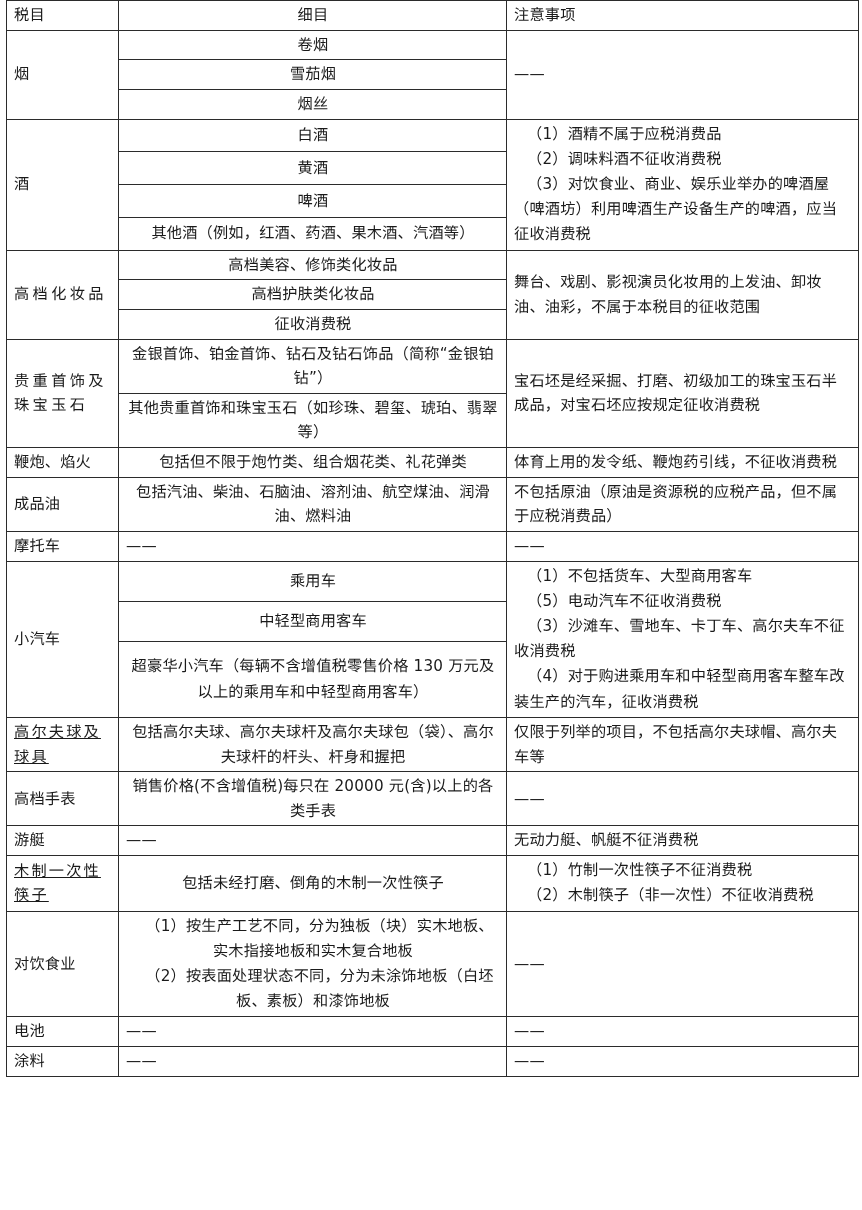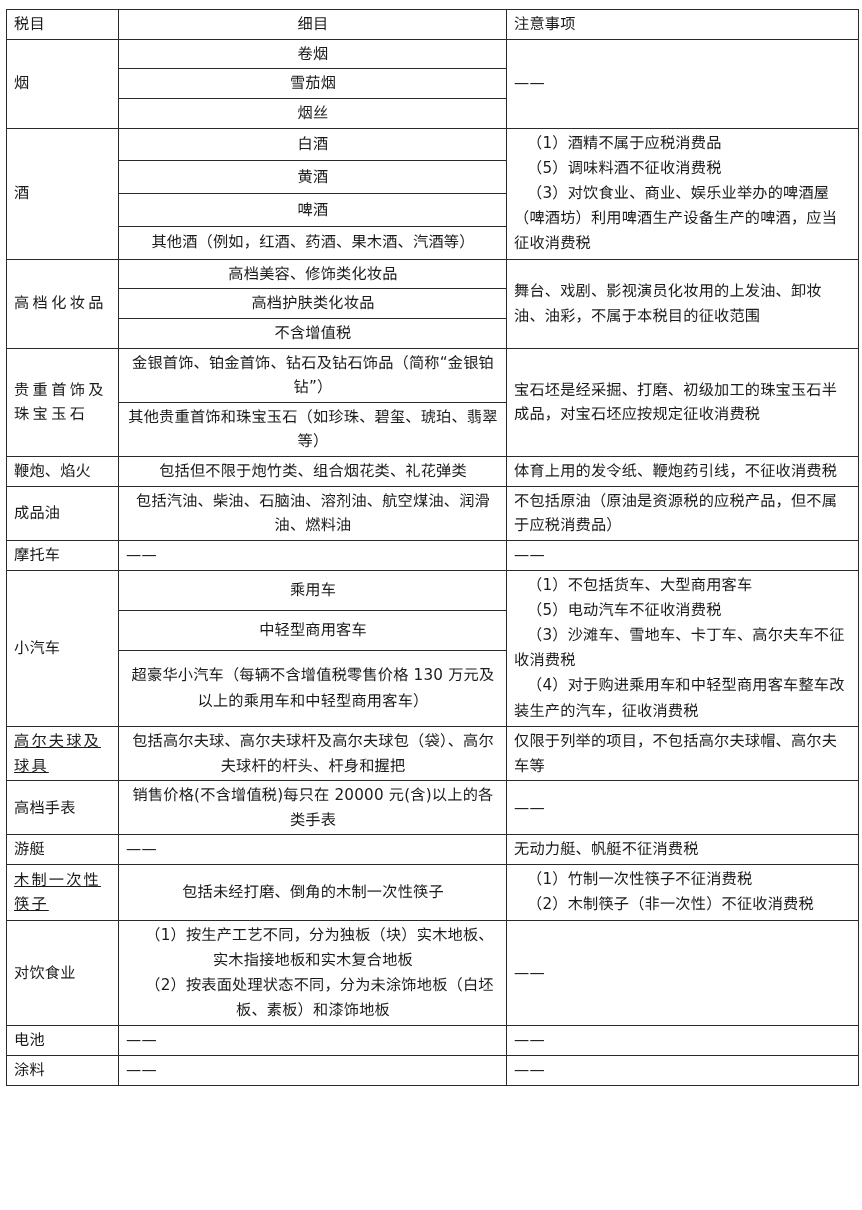--- a/index.html
+++ b/index.html
@@ -9,21 +9,21 @@
     background: #ffffff;
   }
   body {
     font-family: "DejaVu Sans", "Liberation Sans", sans-serif;
     color: #1a1a1a;
   }
   #page {
     width: 862px;
     height: 1210px;
     box-sizing: border-box;
-    padding: 9px 2px 2px 6px;
+    padding: 0 2px 2px 6px;
     background: #ffffff;
     overflow: hidden;
   }
   table.tax-table {
     width: 852px;
     border-collapse: collapse;
     table-layout: fixed;
     font-size: 15.2px;
     line-height: 1.62;
   }
@@ -98,21 +98,21 @@
       </tr>
       <tr>
         <td class="sub">烟丝</td>
       </tr>
 
       <tr>
         <td class="cat" rowspan="4">酒</td>
         <td class="sub">白酒</td>
         <td class="note tall" rowspan="4">
           <span class="ind">（1）酒精不属于应税消费品</span>
-          <span class="ind">（5）调味料酒不征收消费税</span>
+          <span class="ind">（2）调味料酒不征收消费税</span>
           <span class="ind">（3）对饮食业、商业、娱乐业举办的啤酒屋（啤酒坊）利用啤酒生产设备生产的啤酒，应当征收消费税</span>
         </td>
       </tr>
       <tr>
         <td class="sub">黄酒</td>
       </tr>
       <tr>
         <td class="sub">啤酒</td>
       </tr>
       <tr>
@@ -121,21 +121,21 @@
 
       <tr>
         <td class="cat spread" rowspan="3">高档化妆品</td>
         <td class="sub">高档美容、修饰类化妆品</td>
         <td class="note" rowspan="3">舞台、戏剧、影视演员化妆用的上发油、卸妆油、油彩，不属于本税目的征收范围</td>
       </tr>
       <tr>
         <td class="sub">高档护肤类化妆品</td>
       </tr>
       <tr>
-        <td class="sub">不含增值税</td>
+        <td class="sub">征收消费税</td>
       </tr>
 
       <tr>
         <td class="cat spread" rowspan="2">贵重首饰及珠宝玉石</td>
         <td class="sub">金银首饰、铂金首饰、钻石及钻石饰品（简称“金银铂钻”）</td>
         <td class="note" rowspan="2">宝石坯是经采掘、打磨、初级加工的珠宝玉石半成品，对宝石坯应按规定征收消费税</td>
       </tr>
       <tr>
         <td class="sub">其他贵重首饰和珠宝玉石（如珍珠、碧玺、琥珀、翡翠等）</td>
       </tr>

